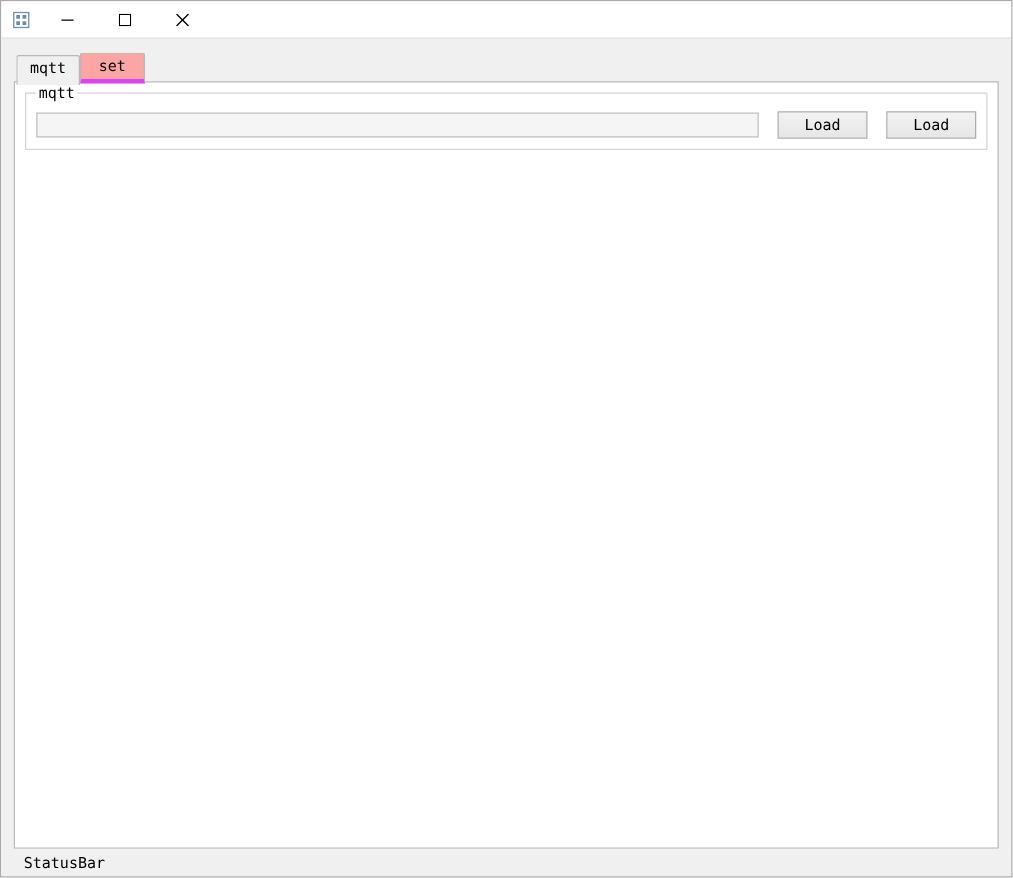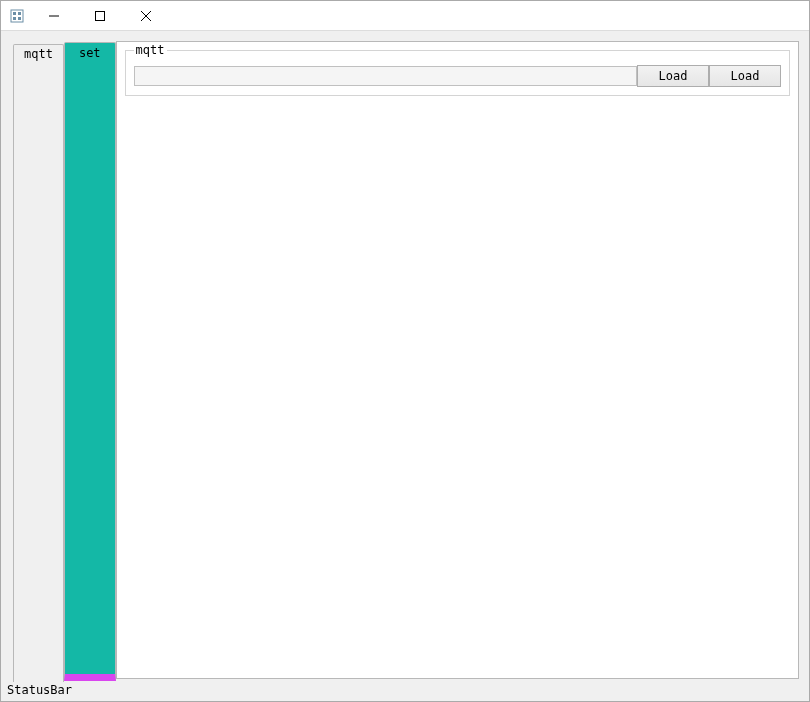--- a/index.html
+++ b/index.html
@@ -58,21 +58,21 @@
       background: #f0f0f0;
       display: flex;
       flex-direction: column;
       padding: 10px 10px 0 10px;
       min-height: 0;
     }
     
     .tab-widget {
       flex: 1;
       display: flex;
-      flex-direction: row;
+      flex-direction: column;
       min-height: 0;
     }
     .tab-bar {
       display: flex;
       position: relative;
       top: 1px;
       z-index: 2;
       padding-left: 2px;
     }
     .tab {
@@ -87,22 +87,22 @@
       font-size: 12px;
       margin-right: 0;
       position: relative;
     }
     .tab.inactive {
       background: #f0f0f0;
       top: 2px;
       padding: 2px 10px;
     }
     .tab.active {
-      background: #14b8a6;
-      border-bottom: 7px solid #d946ef;
+      background: #fca5a5;
+      border-bottom: 4px solid #d946ef;
       margin-bottom: -1px;
       z-index: 3;
     }
     .tab-pane {
       flex: 1;
       background: #ffffff;
       border: 1px solid #b8b8b8;
       padding: 8px;
       min-height: 0;
       overflow: hidden;
@@ -118,21 +118,21 @@
       top: -8px;
       left: 8px;
       background: #ffffff;
       padding: 0 2px;
       font-family: "SimSun", "NSimSun", monospace;
       font-size: 12px;
     }
     .row {
       display: flex;
       align-items: center;
-      gap: 0;
+      gap: 15px;
     }
     .text-input {
       flex: 1;
       height: 20px;
       background: #f5f5f5;
       border: 1px solid #c0c0c0;
       padding: 1px 4px;
       font-family: "SimSun", "NSimSun", monospace;
       font-size: 12px;
       color: #000;
@@ -148,21 +148,21 @@
       display: flex;
       align-items: center;
       justify-content: center;
     }
     
     .status-bar {
       height: 22px;
       background: #f0f0f0;
       display: flex;
       align-items: center;
-      padding-left: 6px;
+      padding-left: 18px;
       font-family: "SimSun", "NSimSun", monospace;
       font-size: 12px;
       color: #000;
     }
   </style>
 </head>
 <body>
 
 <div class="title-bar">
   <span class="app-icon">

